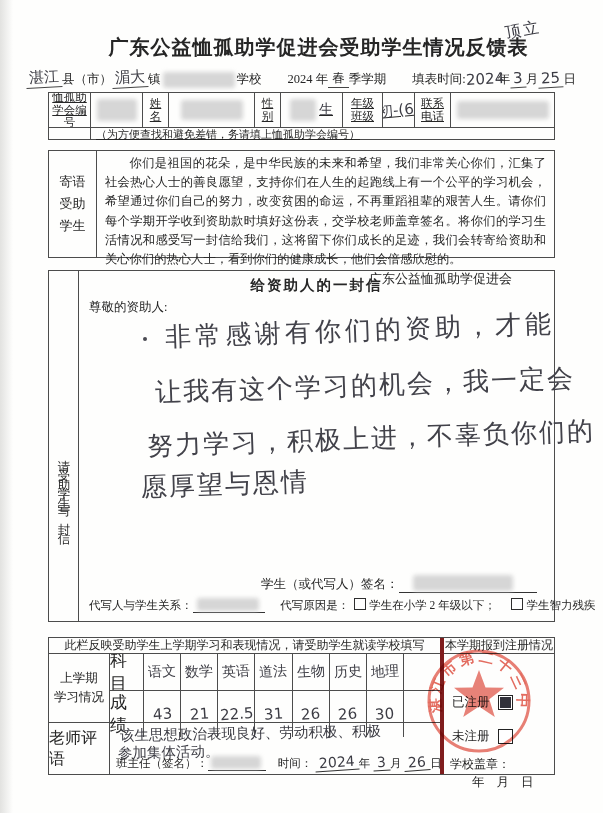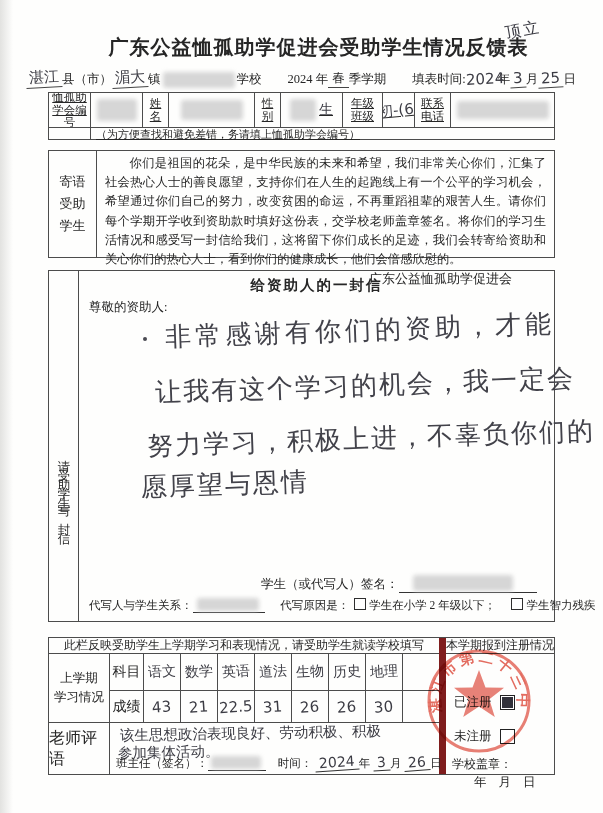--- a/index.html
+++ b/index.html
@@ -59,34 +59,34 @@
   .pen-dot{position:absolute;left:64px;top:66px;width:4px;height:4px;border-radius:50%;background:#4a4a52;}
   .sig1{position:absolute;left:182px;top:305px;font-size:12.5px;white-space:nowrap;}
   .sig2{position:absolute;left:10px;top:327px;font-size:11.5px;white-space:nowrap;}
   .uline{display:inline-block;border-bottom:1px solid #333;height:13px;vertical-align:bottom;position:relative;}
   .uline .blur{position:absolute;bottom:1px;}
   .ckbox{display:inline-block;width:10px;height:10px;border:1.3px solid #2e2e2e;
         vertical-align:-1px;margin:0 3px 0 2px;background:#fff;}
 
   
   .report-table{top:637px;height:138px;display:flex;}
-  .rep-main{width:391px;border-right:7px solid #7f1d1d;display:flex;flex-direction:column;}
+  .rep-main{width:391px;border-right:4px solid #7f1d1d;display:flex;flex-direction:column;}
   .rep-header{height:15px;border-bottom:1px solid #4c4c4c;display:flex;align-items:center;
         justify-content:center;font-size:12px;white-space:nowrap;}
   .rep-grid{height:68px;border-bottom:1px solid #4c4c4c;display:flex;}
   .rep-ll{width:60px;border-right:1px solid #4c4c4c;display:flex;flex-direction:column;
         align-items:center;justify-content:center;font-size:12.5px;line-height:1.5;}
   .rep-rows{flex:1;display:flex;flex-direction:column;}
   .srow{display:flex;}
   .srow1{height:36px;border-bottom:1px solid #4c4c4c;}
   .srow2{flex:1;}
   .scell{flex:1;border-right:1px solid #4c4c4c;display:flex;align-items:center;
         justify-content:center;overflow:hidden;}
   .scell:last-child{border-right:none;}
-  .subj-lab{flex:0 0 33px;font-size:14px;}
+  .subj-lab{flex:0 0 33px;font-size:17px;}
   .hand-subj{font-family:"DejaVu Sans",sans-serif;color:#3c3c44;font-size:14px;
         transform:rotate(-3deg);white-space:nowrap;}
   .hand-score{font-family:"DejaVu Sans",sans-serif;color:#3c3c44;font-size:15px;
         transform:rotate(-4deg);}
   .rep-comment{flex:1;display:flex;}
   .teacher-lab{width:60px;border-right:1px solid #4c4c4c;display:flex;align-items:center;
         justify-content:center;font-size:16px;}
   .comment-area{flex:1;position:relative;}
   .cl{position:absolute;font-family:"DejaVu Sans",sans-serif;color:#3c3c44;font-size:14.5px;
         white-space:nowrap;transform:rotate(-1deg);}

